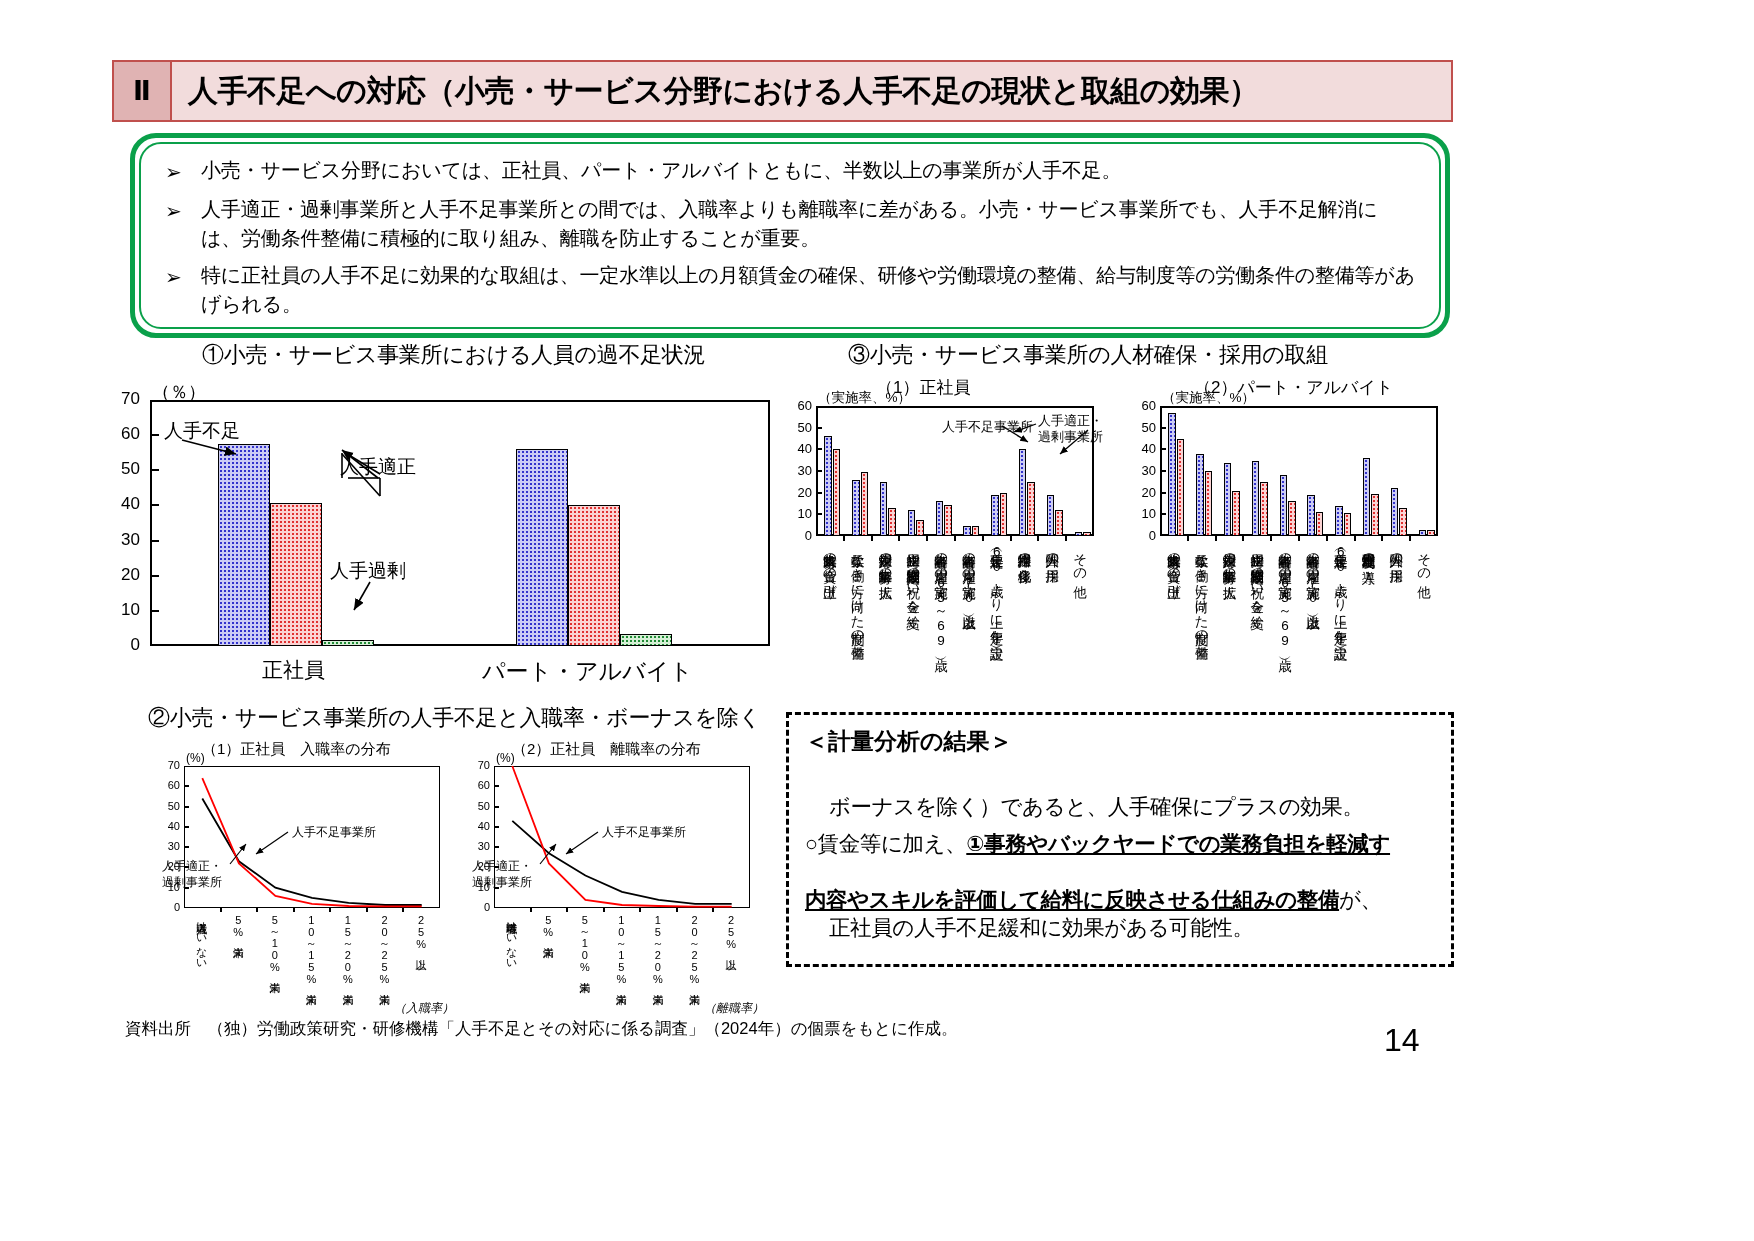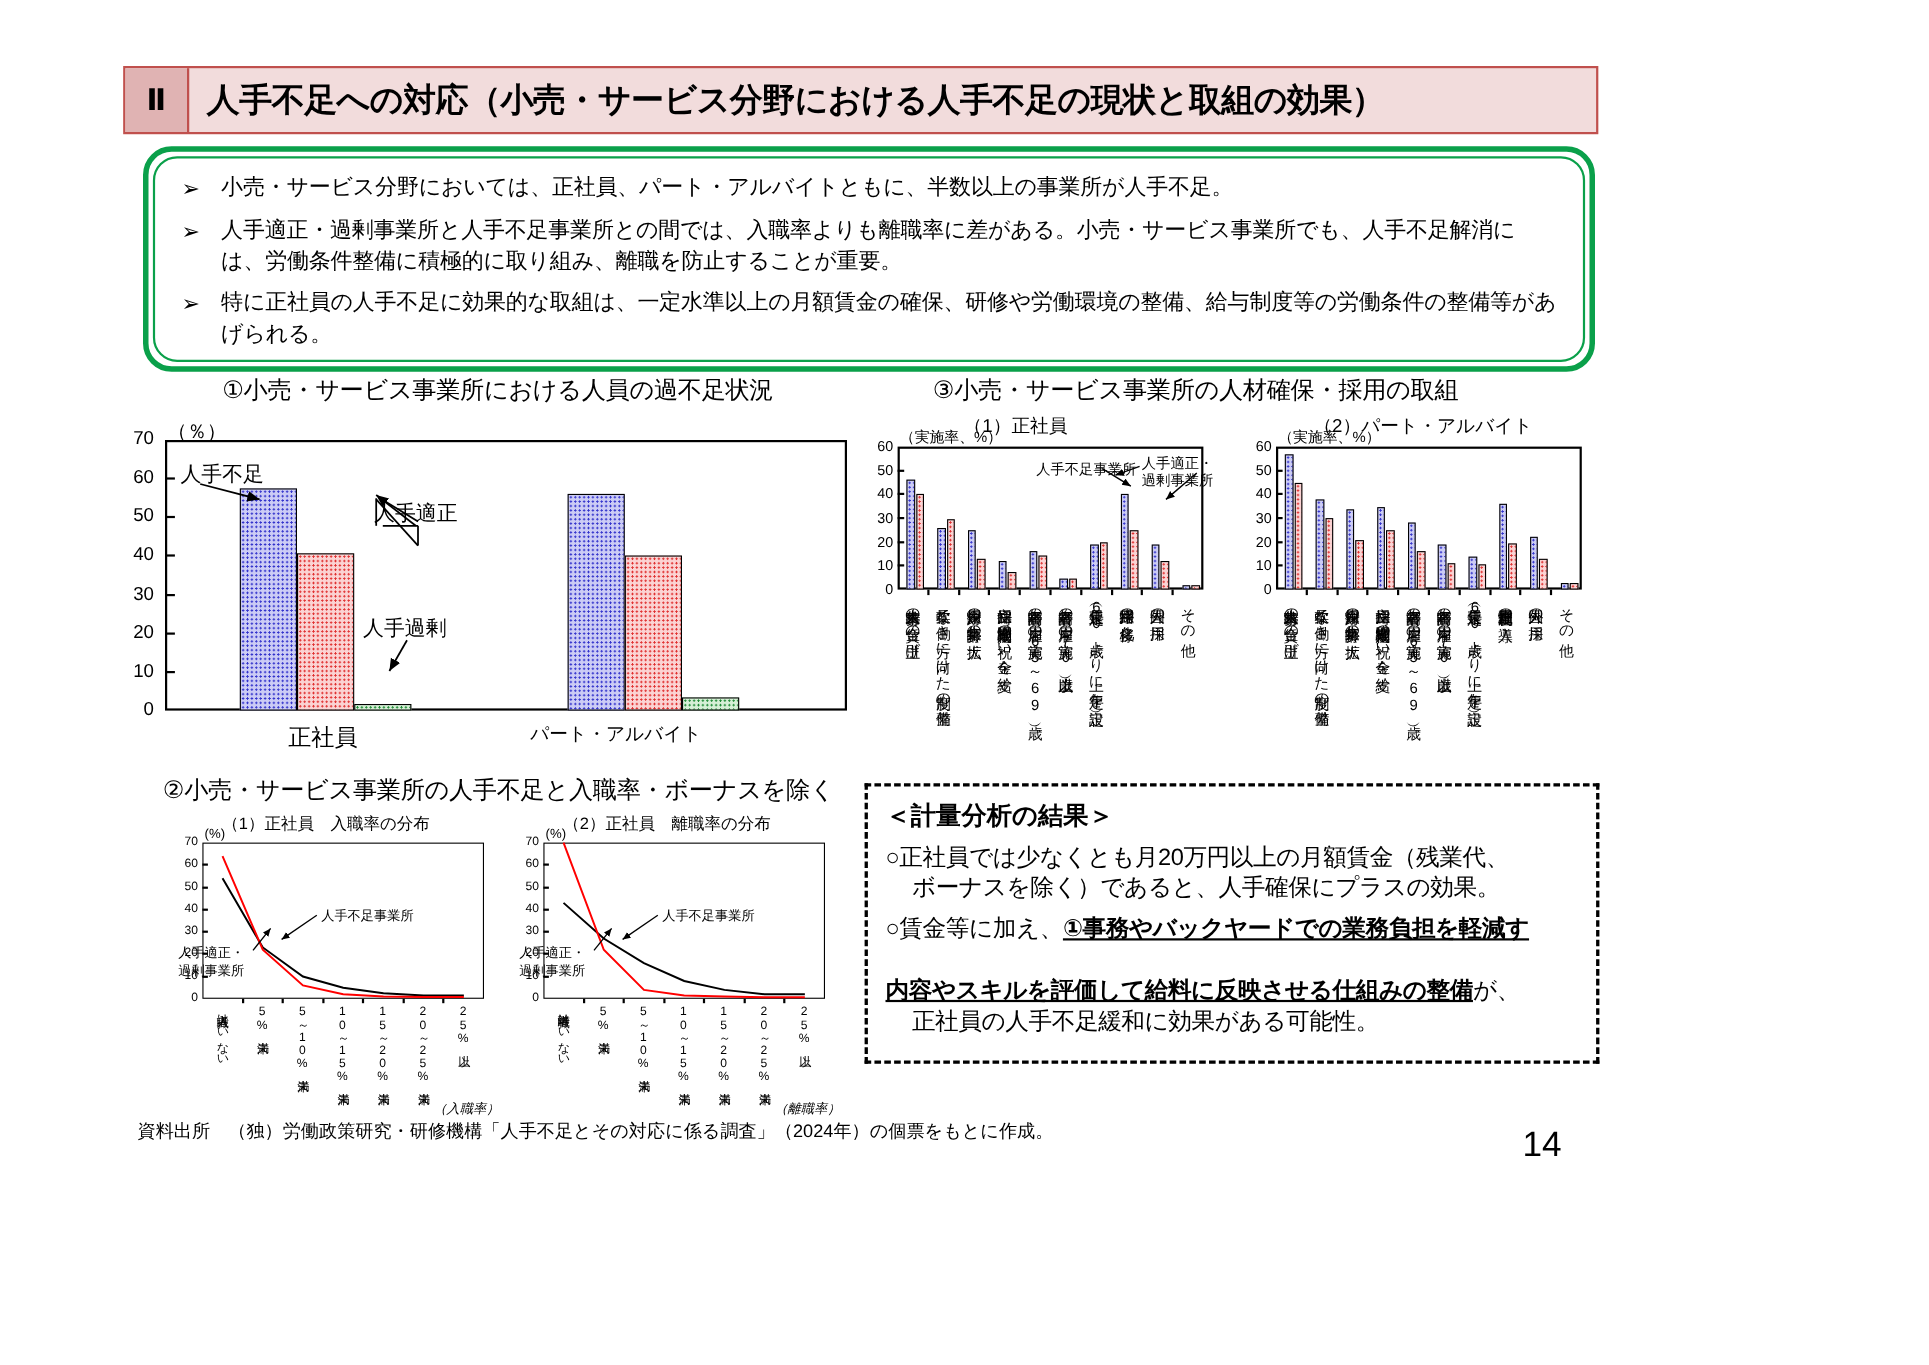--- a/index.html
+++ b/index.html
@@ -38,21 +38,21 @@
   #bulletbox-inner{
     position:absolute;left:4px;top:4px;right:4px;bottom:4px;
     border:2px solid #0aa04a;border-radius:22px;
     padding:12px 22px 0 24px;box-sizing:border-box;
   }
   .bullet{display:flex;margin-bottom:9px;}
   .bullet .mk{width:36px;flex:none;font-size:20px;line-height:1.42;padding-top:2px;}
   .bullet .tx{font-size:20px;line-height:1.42;letter-spacing:-0.2px;}
 
   
-  .caption{font-size:22px;font-weight:500;letter-spacing:-0.3px;}
+  .caption{font-size:22px;font-weight:500;letter-spacing:-0.3px;font-family:Liberation Mono, monospace;}
 
   
   .plot{position:absolute;border:2px solid #000;box-sizing:border-box;background:#fff;}
   .ytick{position:absolute;font-size:17px;text-align:right;}
   .ytickmark{position:absolute;background:#000;height:2px;}
   .bar{position:absolute;box-sizing:border-box;border:1.5px solid #000;}
   .bar.blue{
     background-color:#ccccf5;
     background-image:radial-gradient(#3333cc 0.9px, transparent 1px);
     background-size:4px 4px;
@@ -135,21 +135,21 @@
     <div class="ytick" style="left:0px;top:46.14285714285717px;width:28px;">60</div>
     <div class="ytickmark" style="left:38px;top:56.14285714285717px;width:9px;"></div>
     <div class="ytick" style="left:0px;top:11px;width:28px;">70</div>
     <div class="bar blue" style="left:106.2px;top:65.92857142857144px;width:52px;height:202.07142857142856px;"></div>
     <div class="bar blue" style="left:403.79999999999995px;top:71.19999999999999px;width:52px;height:196.8px;"></div>
     <div class="bar red" style="left:158.2px;top:124.61714285714285px;width:52px;height:143.38285714285715px;"></div>
     <div class="bar red" style="left:455.79999999999995px;top:127.42857142857144px;width:52px;height:140.57142857142856px;"></div>
     <div class="bar green" style="left:210.2px;top:262.0257142857143px;width:52px;height:5.974285714285714px;"></div>
     <div class="bar green" style="left:507.79999999999995px;top:255.7px;width:52px;height:12.3px;"></div>
     <div style="position:absolute;left:150px;top:278px;font-size:21px;">正社員</div>
-    <div style="position:absolute;left:370px;top:278px;font-size:17px;">パート・アルバイト</div>
+    <div style="position:absolute;left:370px;top:278px;font-size:23px;">パート・アルバイト</div>
     <div class="annot" style="left:52px;top:40px;">人手不足</div>
     <div class="annot" style="left:228px;top:76px;">人手適正</div>
     <div class="annot" style="left:218px;top:180px;">人手過剰</div>
     <svg style="position:absolute;left:0;top:0;width:680px;height:290px;pointer-events:none;">
       <defs>
         <marker id="ah1" markerWidth="9" markerHeight="9" refX="7" refY="3" orient="auto">
           <path d="M0,0 L7,3 L0,6 z" fill="#000"></path>
         </marker>
       </defs>
       <line x1="70" y1="62" x2="124" y2="76" stroke="#000" stroke-width="1.6" marker-end="url(#ah1)"></line>
@@ -381,21 +381,21 @@
       </defs>
       <line x1="232" y1="54" x2="258" y2="70" stroke="#000" stroke-width="1.3" marker-end="url(#ah3)"></line>
       <line x1="266" y1="52" x2="244" y2="60" stroke="#000" stroke-width="1.3" marker-end="url(#ah3)"></line>
       <line x1="318" y1="58" x2="290" y2="82" stroke="#000" stroke-width="1.3" marker-end="url(#ah3)"></line>
     </svg>
   </div>
 
 <div class="abs" id="resultbox">
   <h3>＜計量分析の結果＞</h3>
   <div class="rline">
-    <span>○正社員では少なくとも月20万円以上の月額賃金（残業代、</span><br>
+    <br>
     <span class="indent">ボーナスを除く）であると、人手確保にプラスの効果。</span>
   </div>
   <div class="rline">
     <span>○賃金等に加え、</span><b>①事務やバックヤードでの業務負担を軽減す</b><br>
     <br>
     <b>内容やスキルを評価して給料に反映させる仕組みの整備</b><span>が、</span><br>
     <span class="indent">正社員の人手不足緩和に効果がある可能性。</span>
   </div>
 </div>
 

